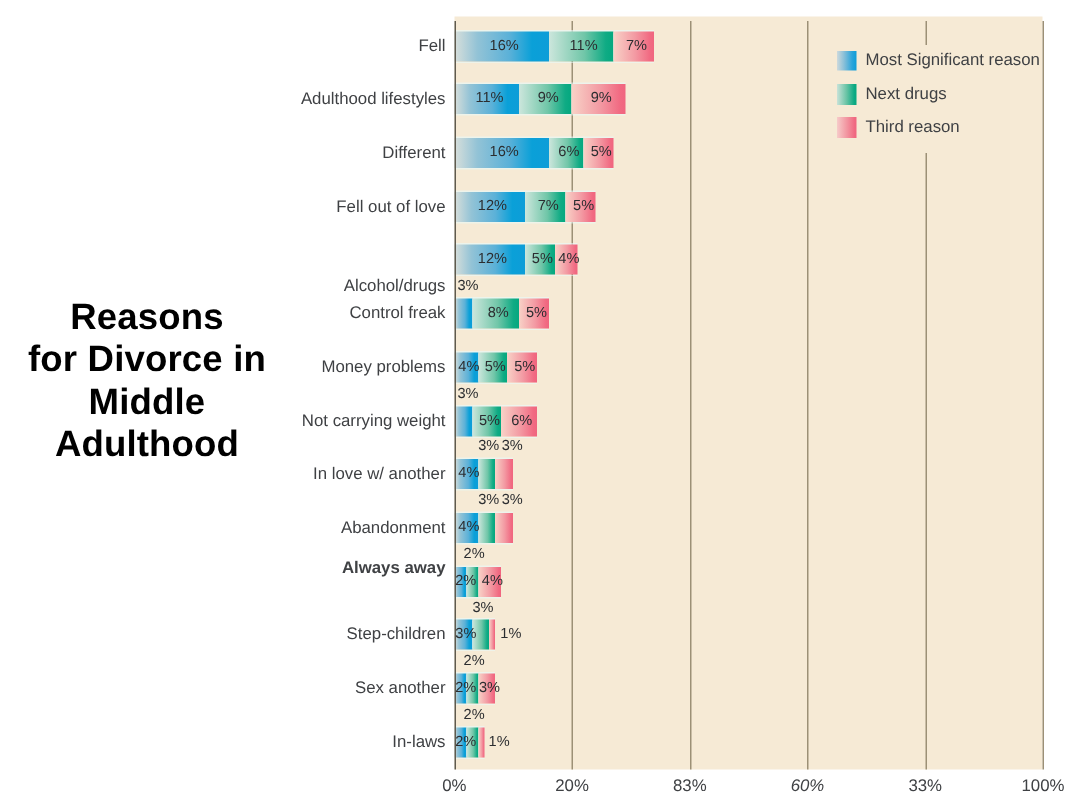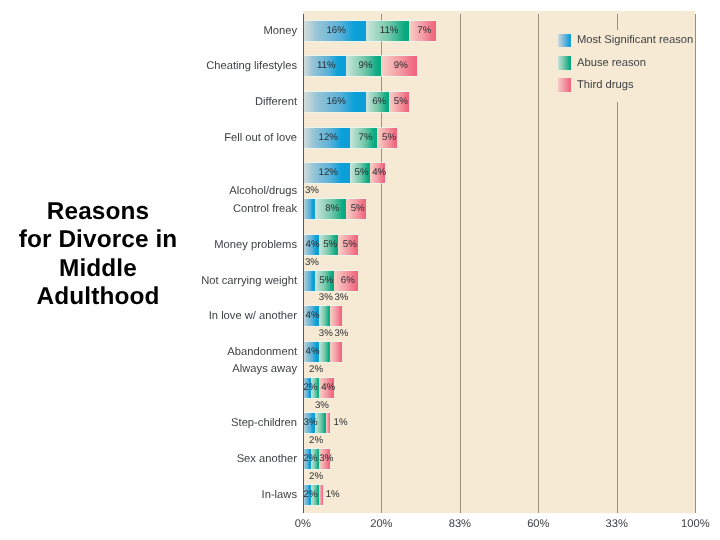--- a/index.html
+++ b/index.html
@@ -114,38 +114,38 @@
     </div>
 
   <div id="legendbox"></div>
   <div id="legend">
     <div class="lgrow">
       <span class="lgsw sw0"></span>
       <span class="lgtx">Most Significant reason</span>
     </div>
     <div class="lgrow">
       <span class="lgsw sw1"></span>
-      <span class="lgtx">Abuse reason</span>
+      <span class="lgtx">Next drugs</span>
     </div>
     <div class="lgrow">
       <span class="lgsw sw2"></span>
-      <span class="lgtx">Third drugs</span>
+      <span class="lgtx">Third reason</span>
     </div>
   </div>
 <div class="axtick" style="left: 272.9px; width: 60px;">0%</div>
     <div class="axtick" style="left: 351.38px; width: 60px;">20%</div>
     <div class="axtick" style="left: 429.86px; width: 60px;">83%</div>
-    <div class="axtick" style="left: 508.34px; width: 60px;">60%</div>
+    <div class="axtick" style="left: 508.34px; width: 60px; font-style: italic;">60%</div>
     <div class="axtick" style="left: 586.82px; width: 60px;">33%</div>
     <div class="axtick" style="left: 665.3px; width: 60px;">100%</div>
-    <div class="rowlabel" style="top: 24.5px;">Money</div>
+    <div class="rowlabel" style="top: 24.5px;">Fell</div>
     <div class="seg segblue" style="left: 302.9px; width: 62.784px; top: 20.5px;"></div>
     <div class="seg seggreen" style="left: 365.684px; width: 43.164px; top: 20.5px;"></div>
     <div class="seg segpink" style="left: 408.848px; width: 27.468px; top: 20.5px;"></div>
-    <div class="rowlabel" style="top: 60.22px;">Cheating lifestyles</div>
+    <div class="rowlabel" style="top: 60.22px;">Adulthood lifestyles</div>
     <div class="seg segblue" style="left: 302.9px; width: 43.164px; top: 56.22px;"></div>
     <div class="seg seggreen" style="left: 346.064px; width: 35.316px; top: 56.22px;"></div>
     <div class="seg segpink" style="left: 381.38px; width: 35.316px; top: 56.22px;"></div>
     <div class="rowlabel" style="top: 95.94px;">Different</div>
     <div class="seg segblue" style="left: 302.9px; width: 62.784px; top: 91.94px;"></div>
     <div class="seg seggreen" style="left: 365.684px; width: 23.544px; top: 91.94px;"></div>
     <div class="seg segpink" style="left: 389.228px; width: 19.62px; top: 91.94px;"></div>
     <div class="rowlabel" style="top: 131.66px;">Fell out of love</div>
     <div class="seg segblue" style="left: 302.9px; width: 47.088px; top: 127.66px;"></div>
     <div class="seg seggreen" style="left: 349.988px; width: 27.468px; top: 127.66px;"></div>
@@ -167,21 +167,21 @@
     <div class="seg seggreen" style="left: 314.672px; width: 19.62px; top: 270.54px;"></div>
     <div class="seg segpink" style="left: 334.292px; width: 23.544px; top: 270.54px;"></div>
     <div class="rowlabel" style="top: 310.26px;">In love w/ another</div>
     <div class="seg segblue" style="left: 302.9px; width: 15.696px; top: 306.26px;"></div>
     <div class="seg seggreen" style="left: 318.596px; width: 11.772px; top: 306.26px;"></div>
     <div class="seg segpink" style="left: 330.368px; width: 11.772px; top: 306.26px;"></div>
     <div class="rowlabel" style="top: 345.98px;">Abandonment</div>
     <div class="seg segblue" style="left: 302.9px; width: 15.696px; top: 341.98px;"></div>
     <div class="seg seggreen" style="left: 318.596px; width: 11.772px; top: 341.98px;"></div>
     <div class="seg segpink" style="left: 330.368px; width: 11.772px; top: 341.98px;"></div>
-    <div class="rowlabel" style="top: 363px;">Always away</div>
+    <div class="rowlabel" style="top: 373px; font-weight: bold;">Always away</div>
     <div class="seg segblue" style="left: 302.9px; width: 7.848px; top: 377.7px;"></div>
     <div class="seg seggreen" style="left: 310.748px; width: 7.848px; top: 377.7px;"></div>
     <div class="seg segpink" style="left: 318.596px; width: 15.696px; top: 377.7px;"></div>
     <div class="rowlabel" style="top: 417.42px;">Step-children</div>
     <div class="seg segblue" style="left: 302.9px; width: 11.772px; top: 413.42px;"></div>
     <div class="seg seggreen" style="left: 314.672px; width: 11.772px; top: 413.42px;"></div>
     <div class="seg segpink" style="left: 326.444px; width: 3.924px; top: 413.42px;"></div>
     <div class="rowlabel" style="top: 453.14px;">Sex another</div>
     <div class="seg segblue" style="left: 302.9px; width: 7.848px; top: 449.14px;"></div>
     <div class="seg seggreen" style="left: 310.748px; width: 7.848px; top: 449.14px;"></div>

